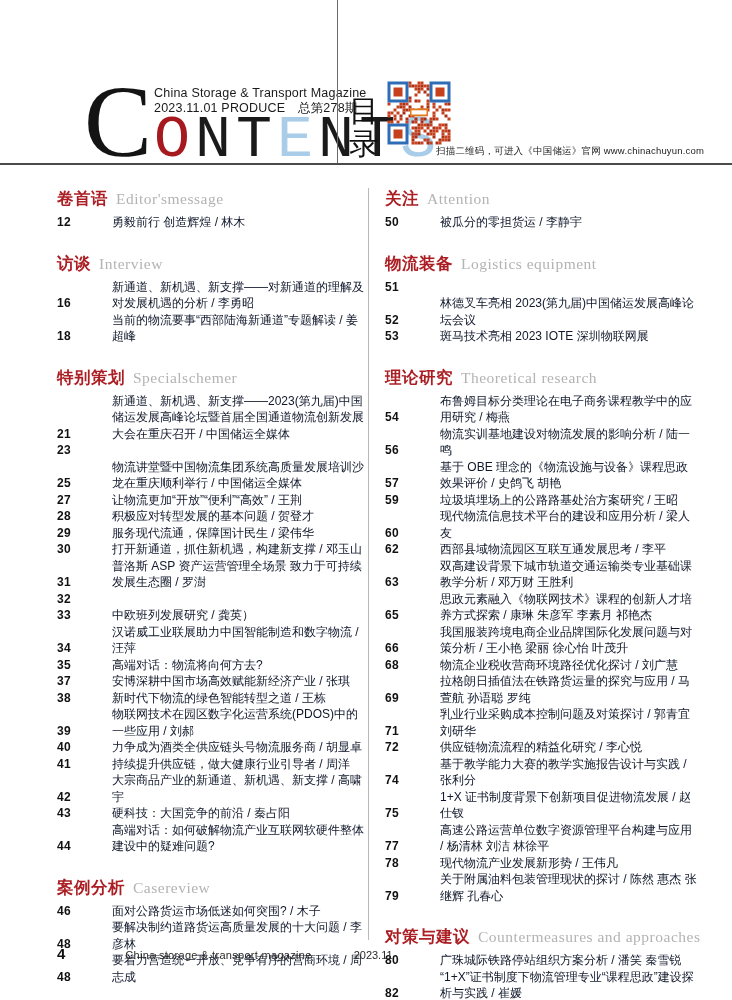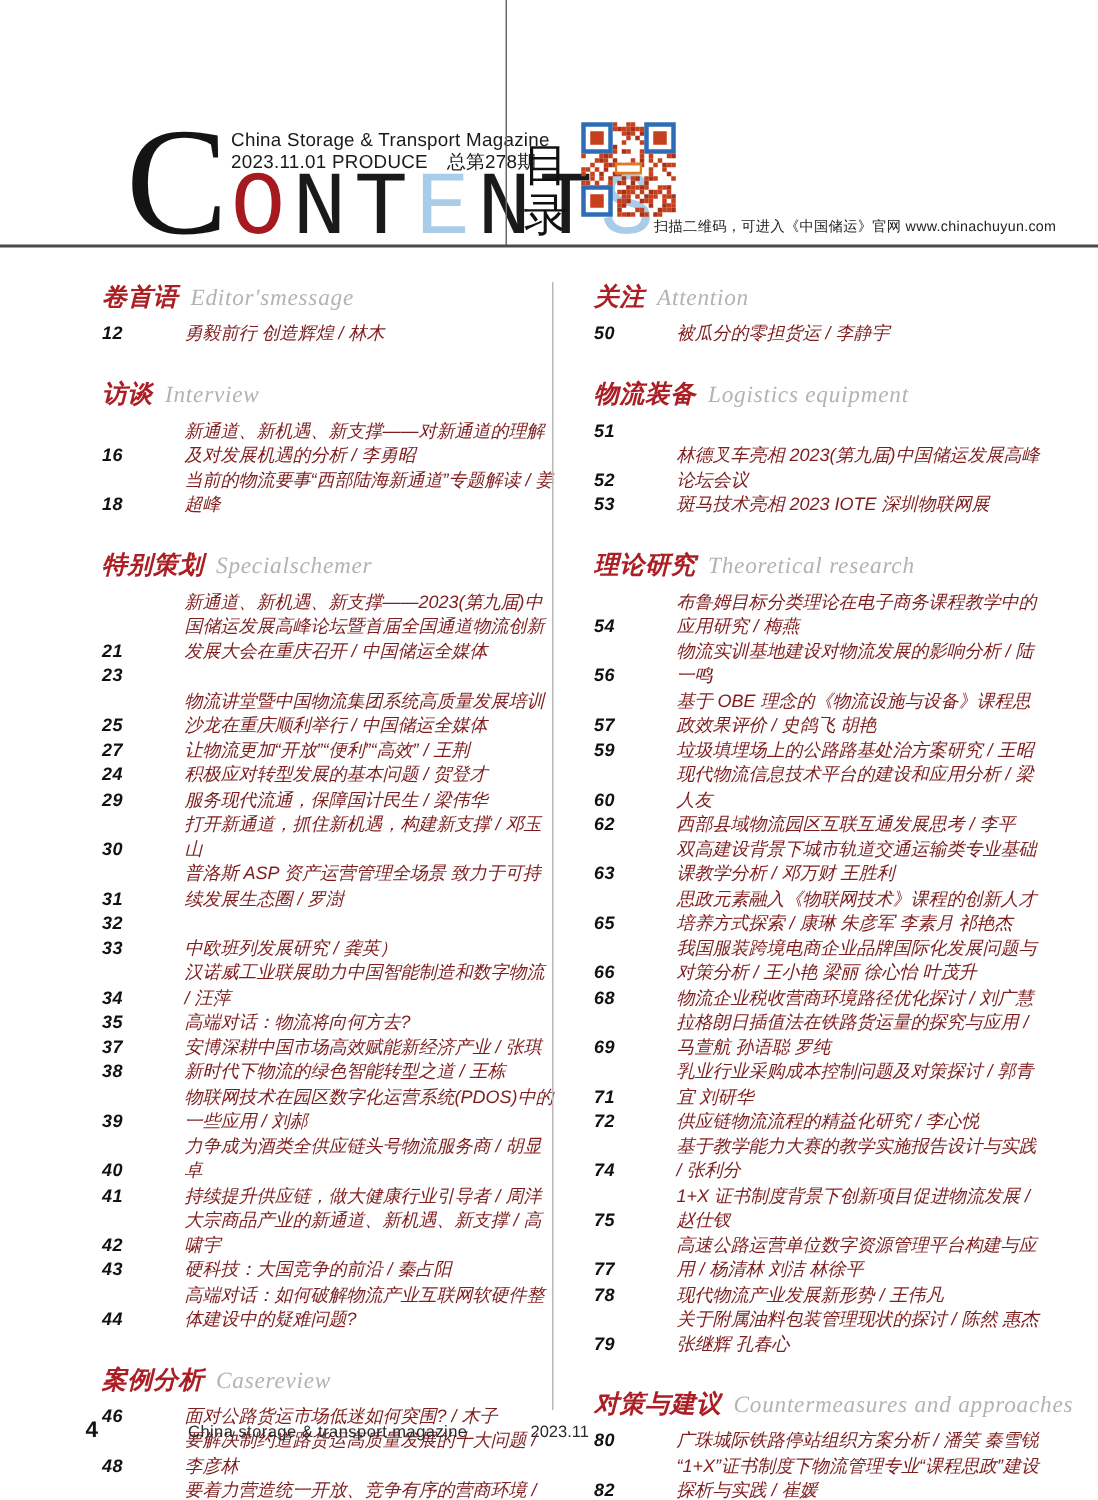--- a/index.html
+++ b/index.html
@@ -37,34 +37,34 @@
   .qr{position:absolute;left:386px;top:80px;width:66px;height:66px;}
   .qr-caption{
     position:absolute;left:436px;top:145px;
     font-size:9.5px;color:#222;white-space:nowrap;letter-spacing:.2px;
   }
   
   .col{position:absolute;top:188px;width:312px;}
   .col-left{left:57px;}
   .col-right{left:385px;}
   .col-divider{position:absolute;left:368px;top:188px;width:1px;height:752px;background:#b8b8b8;}
-  .toc-section{margin:0 0 0 11px;padding:0;font-style:italic;}
+  .toc-section{margin:0 0 0 0;padding:0;}
   .toc-section + .toc-section{margin-top:22px;}
   .sec-head{line-height:20px;margin-bottom:5px;white-space:nowrap;}
   .sec-zh{font-size:16.5px;font-weight:bold;color:#ab1f24;letter-spacing:.5px;}
   .sec-en{
     font-family:"Liberation Serif","DejaVu Serif",serif;
     font-size:15.5px;color:#b3b3b3;margin-left:8px;letter-spacing:.5px;
   }
   .toc-entry{display:flex;align-items:flex-end;}
   .toc-page{
     flex:0 0 55px;font-size:12px;font-weight:bold;color:#111;
     line-height:16.5px;letter-spacing:.3px;
   }
-  .toc-title{flex:1;font-size:12px;color:#7f1d1d;line-height:16.5px;letter-spacing:0;}
+  .toc-title{flex:1;font-size:12px;color:#0f172a;line-height:16.5px;letter-spacing:0;}
   
   .footer{position:absolute;left:57px;top:945px;display:flex;align-items:baseline;}
   .footer-num{font-size:15px;font-weight:bold;color:#111;}
   .footer-mag{font-size:11px;color:#2a2a2a;margin-left:60px;letter-spacing:.3px;}
   .footer-issue{font-size:11px;color:#2a2a2a;margin-left:42px;}
 </style>
 </head>
 <body>
 
 <div class="page">
@@ -271,21 +271,21 @@
         </div>
         <div class="toc-entry">
           <span class="toc-page">25</span>
           <span class="toc-title">物流讲堂暨中国物流集团系统高质量发展培训沙龙在重庆顺利举行 / 中国储运全媒体</span>
         </div>
         <div class="toc-entry">
           <span class="toc-page">27</span>
           <span class="toc-title">让物流更加“开放”“便利”“高效” / 王荆</span>
         </div>
         <div class="toc-entry">
-          <span class="toc-page">24</span>
+          <span class="toc-page">28</span>
           <span class="toc-title">积极应对转型发展的基本问题 / 贺登才</span>
         </div>
         <div class="toc-entry">
           <span class="toc-page">29</span>
           <span class="toc-title">服务现代流通，保障国计民生 / 梁伟华</span>
         </div>
         <div class="toc-entry">
           <span class="toc-page">30</span>
           <span class="toc-title">打开新通道，抓住新机遇，构建新支撑 / 邓玉山</span>
         </div>

